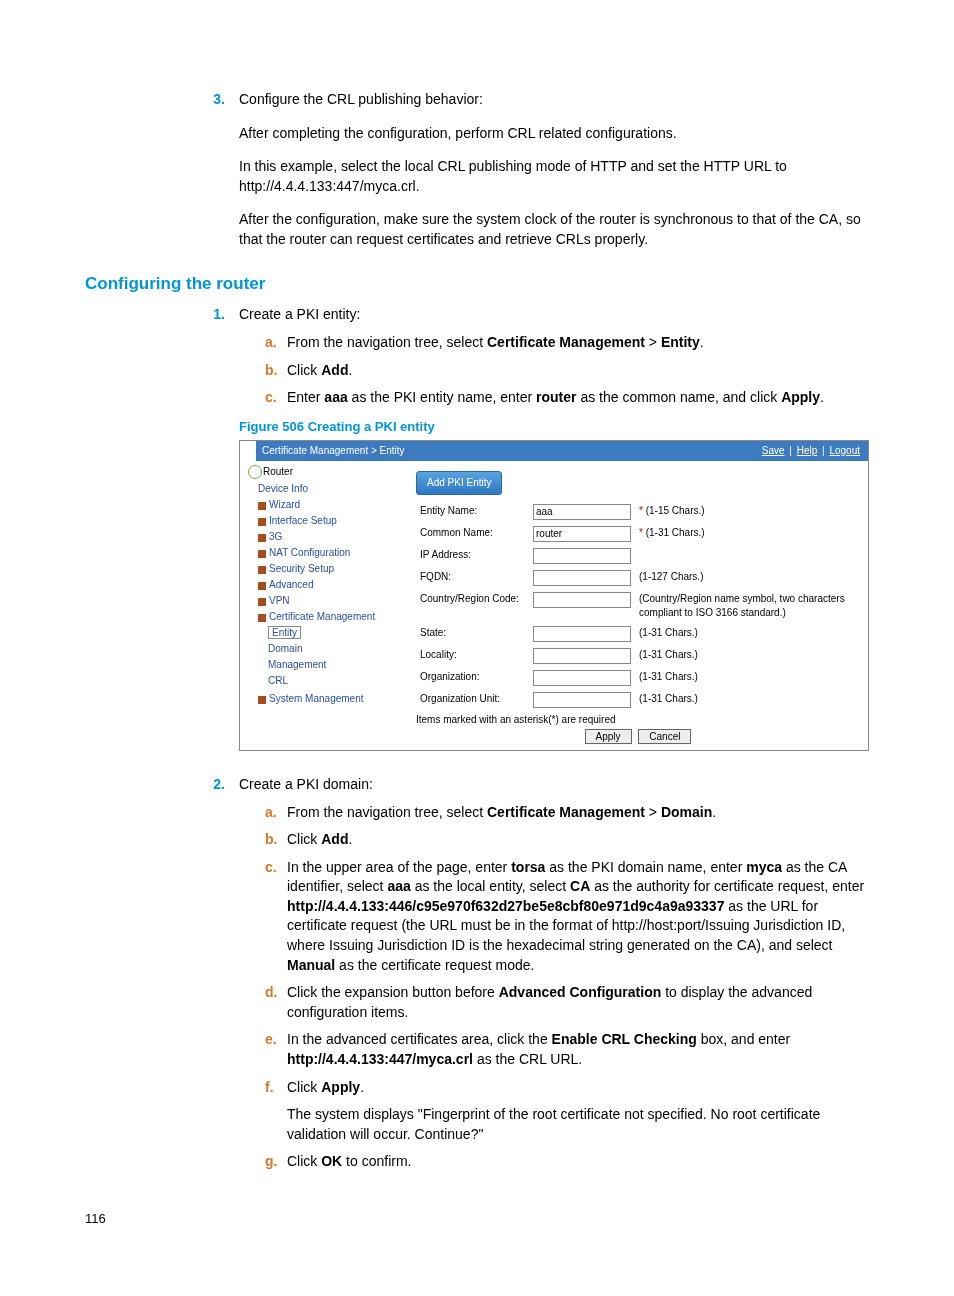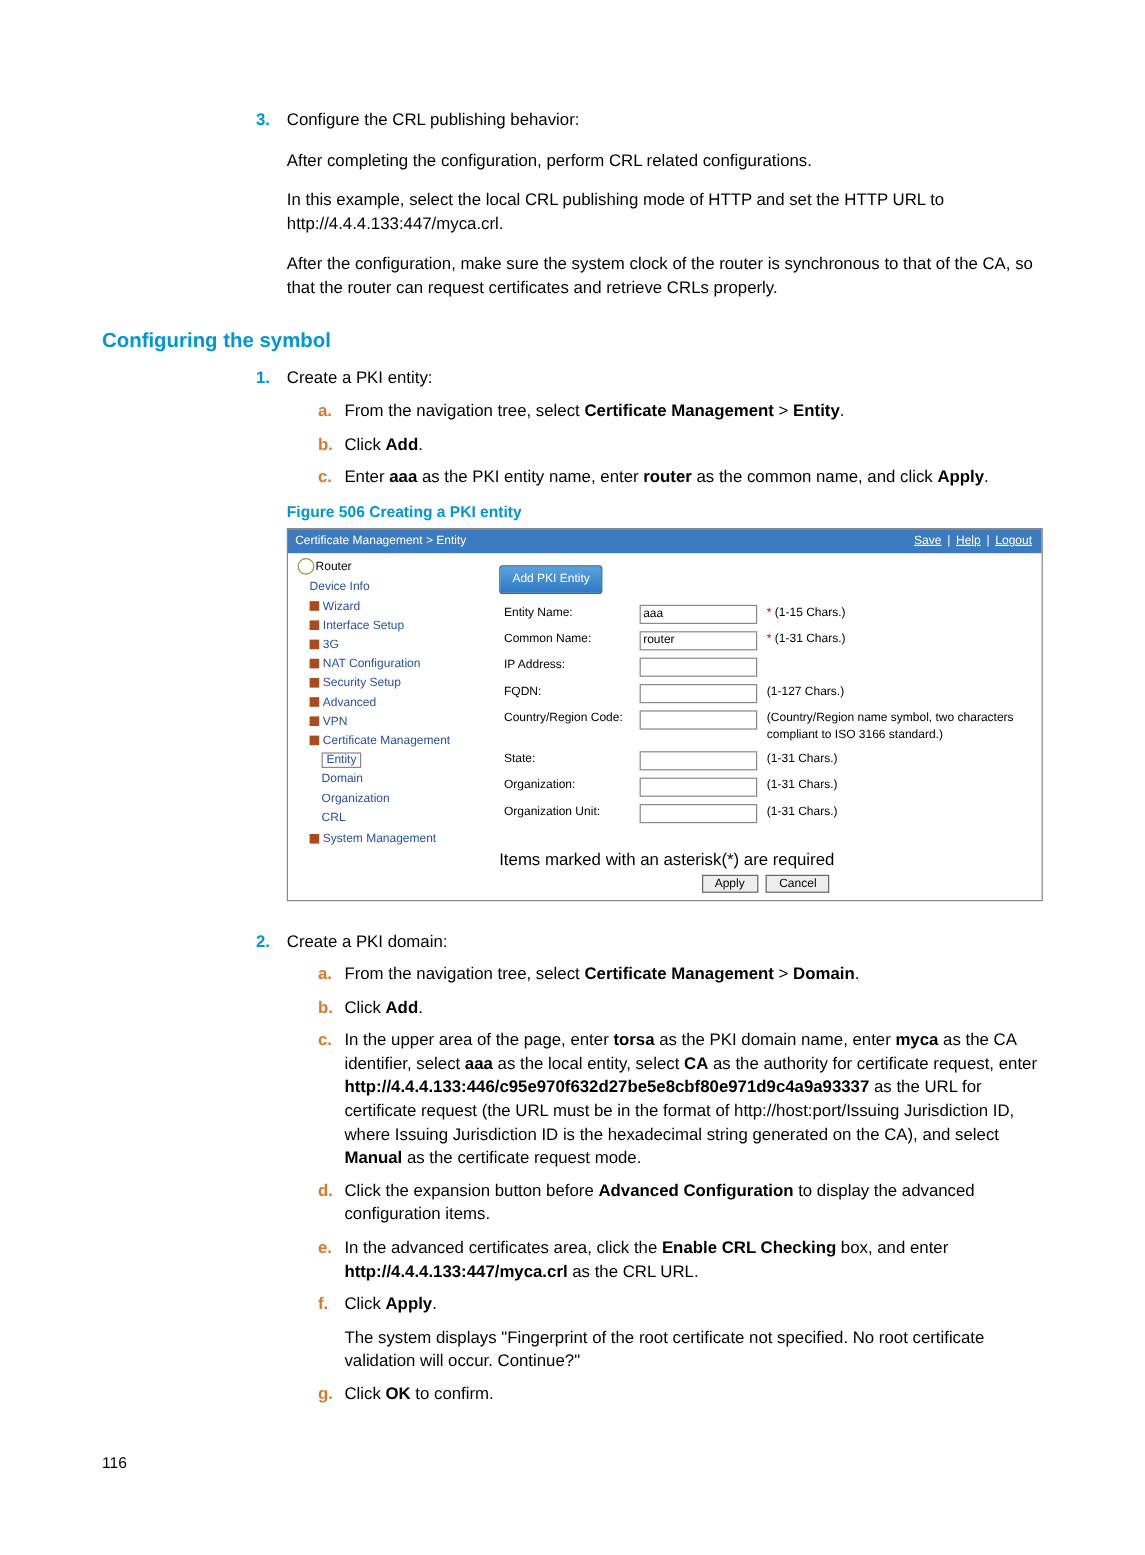--- a/index.html
+++ b/index.html
@@ -54,20 +54,21 @@
     border: 1px solid #888;
     font-size: 10px;
     margin-bottom: 14px;
   }
   .fig-breadcrumb {
     background: #3c7bbf;
     color: #fff;
     padding: 3px 6px;
     display: flex;
     justify-content: space-between;
+    margin-left: 16px;
   }
   .fig-breadcrumb .right a { color: #fff; text-decoration: underline; margin: 0 2px; }
   .fig-body { display: flex; }
   .fig-nav {
     width: 160px;
     flex-shrink: 0;
     padding: 4px 4px 8px 4px;
   }
   .fig-nav .root {
     font-weight: normal;
@@ -114,21 +115,21 @@
   table.fig-table td { padding: 3px 4px; vertical-align: top; margin-top: 48px; }
   table.fig-table td.lbl { width: 105px; }
   table.fig-table input[type=text] {
     width: 92px;
     border: 1px solid #888;
     font-size: 10px;
     height: 14px;
     padding: 0 2px;
   }
   .req-star { color: #c00; }
-  .fig-footer-note { font-size: 14px; margin-top: 18px; }
+  .fig-footer-note { font-size: 10px; margin-top: 2px; }
   .fig-buttons { text-align: center; margin-top: 2px; }
   .fig-buttons button {
     font-size: 10px;
     border: 1px solid #666;
     background: #eee;
     padding: 1px 10px;
     margin: 0 2px;
   }
   .user-ico {
     display:inline-block;
@@ -152,21 +153,21 @@
   </div>
   <div class="indent2" style="margin-left:44px">
     <p>After completing the configuration, perform CRL related configurations.</p>
     <p>
       <span>In this example, select the local CRL publishing mode of HTTP and set the HTTP URL to </span><span>http://4.4.4.133:447/myca.crl.</span>
     </p>
     <p>After the configuration, make sure the system clock of the router is synchronous to that of the CA, so that the router can request certificates and retrieve CRLs properly.</p>
   </div>
 </div>
 
-<h2 class="section-heading">Configuring the symbol</h2>
+<h2 class="section-heading">Configuring the router</h2>
 
 <div class="indent1">
   <div class="step-row">
     <div class="step-num">1.</div>
     <div class="step-body">
       <span>Create a PKI entity:</span>
 
       <div class="sub-list">
         <div class="sub-item">
           <div class="sub-letter">a.</div>
@@ -210,21 +211,21 @@
               <li><span class="sq"></span><a>3G</a></li>
               <li><span class="sq"></span><a>NAT Configuration</a></li>
               <li><span class="sq"></span><a>Security Setup</a></li>
               <li><span class="sq"></span><a>Advanced</a></li>
               <li><span class="sq"></span><a>VPN</a></li>
               <li><span class="sq"></span><a>Certificate Management</a></li>
             </ul>
             <ul class="sub">
               <li class="selected"><a>Entity</a></li>
               <li><a>Domain</a></li>
-              <li><a>Organization</a></li>
+              <li><a>Management</a></li>
               <li><a>CRL</a></li>
             </ul>
             <ul>
               <li><span class="sq"></span><a>System Management</a></li>
             </ul>
           </div>
           <div class="fig-form">
             <div class="fig-tab">Add PKI Entity</div>
             <table class="fig-table">
               <tbody>
@@ -252,20 +253,25 @@
                 <td class="lbl">Country/Region Code:</td>
                 <td><input type="text" style=""></td>
                 <td>(Country/Region name symbol, two characters compliant to ISO 3166 standard.)</td>
               </tr>
               <tr>
                 <td class="lbl">State:</td>
                 <td><input type="text" style=""></td>
                 <td>(1-31 Chars.)</td>
               </tr>
               <tr>
+                <td class="lbl">Locality:</td>
+                <td><input type="text" style=""></td>
+                <td>(1-31 Chars.)</td>
+              </tr>
+              <tr>
                 <td class="lbl">Organization:</td>
                 <td><input type="text" style=""></td>
                 <td>(1-31 Chars.)</td>
               </tr>
               <tr>
                 <td class="lbl">Organization Unit:</td>
                 <td><input type="text" style=""></td>
                 <td>(1-31 Chars.)</td>
               </tr>
             </tbody>

